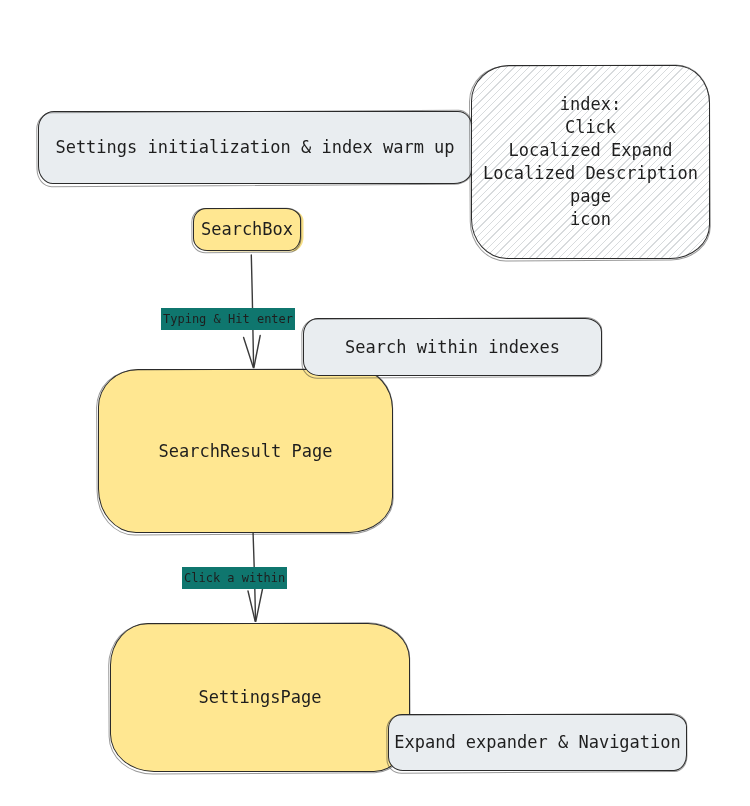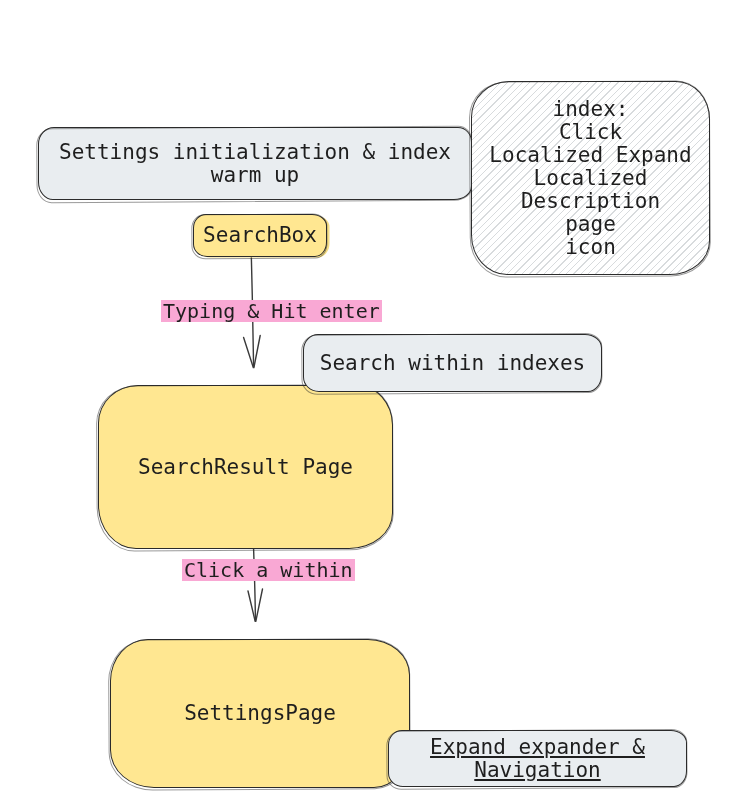--- a/index.html
+++ b/index.html
@@ -5,43 +5,43 @@
   html,body{margin:0;padding:0;background:#fff;}
   #canvas{
     position:relative;width:750px;height:806px;background:#ffffff;overflow:hidden;
     font-family:"DejaVu Sans Mono","Liberation Mono",monospace;
     color:var(--text,#1e1e1e);
   }
   .node{
     position:absolute;box-sizing:border-box;
     border:1.7px solid var(--stroke,#2b2b2b);
     display:flex;align-items:center;justify-content:center;
-    text-align:center;font-size:21px;line-height:23px;margin-top:16px;
+    text-align:center;font-size:17px;line-height:23px;
   }
   
   .node::before{
     content:"";position:absolute;inset:-2px;border-radius:inherit;
     border:1.3px solid rgba(43,43,43,.48);
     transform:rotate(-.35deg) translate(-.6px,.9px);
     pointer-events:none;
   }
   .fill-gray{background:var(--node-gray,#e9edf0);}
   .fill-yellow{background:var(--node-yellow,#ffe791);}
   .fill-hatched{
     background:repeating-linear-gradient(135deg,
       #ffffff 0px,#ffffff 4.2px,
       var(--hatch-line,#d8dbdd) 4.2px,var(--hatch-line,#d8dbdd) 5.2px);
   }
   .node .lbl{position:relative;display:block;}
   .lines{display:flex;flex-direction:column;}
   .arrows{position:absolute;left:0;top:0;z-index:1;}
   .arrows path{stroke:var(--arrow,#3a3a3a);stroke-width:1.4;fill:none;stroke-linecap:round;}
   .edge-label{
-    position:absolute;z-index:3;background:#f9a8d4;
-    font-size:20px;line-height:20px;white-space:nowrap;padding:1px 2px;
+    position:absolute;z-index:3;background:#0f766e;
+    font-size:12px;line-height:20px;white-space:nowrap;padding:1px 2px;margin-top:8px;
   }
 </style>
 </head>
 <body>
 
 <div id="canvas">
 
   <svg class="arrows" width="750" height="806" viewBox="0 0 750 806">
     <path d="M251.3 255 C252.2 292 253.2 332 253.6 366.5"></path>
     <path d="M243.6 337.5 L253.3 367.5"></path>
@@ -60,33 +60,33 @@
 
   <div class="node fill-hatched lines" style="left:471px;top:65px;width:239px;height:194px;z-index:4;border-radius:38px 34px 40px 36px / 36px 38px 34px 40px;">
     <span class="lbl">index:</span>
     <span class="lbl">Click</span>
     <span class="lbl">Localized Expand</span>
     <span class="lbl">Localized Description</span>
     <span class="lbl">page</span>
     <span class="lbl">icon</span>
   </div>
 
-  <div class="node fill-yellow" style="left:193px;top:198px;width:134px;height:43px;z-index:2;border-radius:13px 15px 12px 14px / 14px 12px 15px 13px;box-shadow:3px 1px 0 -0.5px #f6de86;">
+  <div class="node fill-yellow" style="left:193px;top:208px;width:108px;height:43px;z-index:2;border-radius:13px 15px 12px 14px / 14px 12px 15px 13px;box-shadow:3px 1px 0 -0.5px #f6de86;">
     <span class="lbl">SearchBox</span>
   </div>
 
   <div class="node fill-gray" style="left:303px;top:318px;width:299px;height:58px;z-index:5;border-radius:15px 17px 14px 16px / 16px 14px 17px 15px;">
     <span class="lbl">Search within indexes</span>
   </div>
 
   <div class="node fill-yellow" style="left:98px;top:369px;width:295px;height:164px;z-index:2;border-radius:40px 36px 44px 38px / 38px 40px 36px 44px;">
     <span class="lbl">SearchResult Page</span>
   </div>
 
   <div class="node fill-yellow" style="left:110px;top:623px;width:300px;height:149px;z-index:2;border-radius:38px 42px 36px 44px / 42px 36px 44px 38px;">
     <span class="lbl">SettingsPage</span>
   </div>
 
-  <div class="node fill-gray" style="left:388px;top:714px;width:299px;height:57px;z-index:5;border-radius:14px 16px 13px 15px / 15px 13px 16px 14px;text-decoration:underline;">
+  <div class="node fill-gray" style="left:388px;top:714px;width:299px;height:57px;z-index:5;border-radius:14px 16px 13px 15px / 15px 13px 16px 14px;">
     <span class="lbl">Expand expander &amp; Navigation</span>
   </div>
 
 </div>
 
 </body></html>

